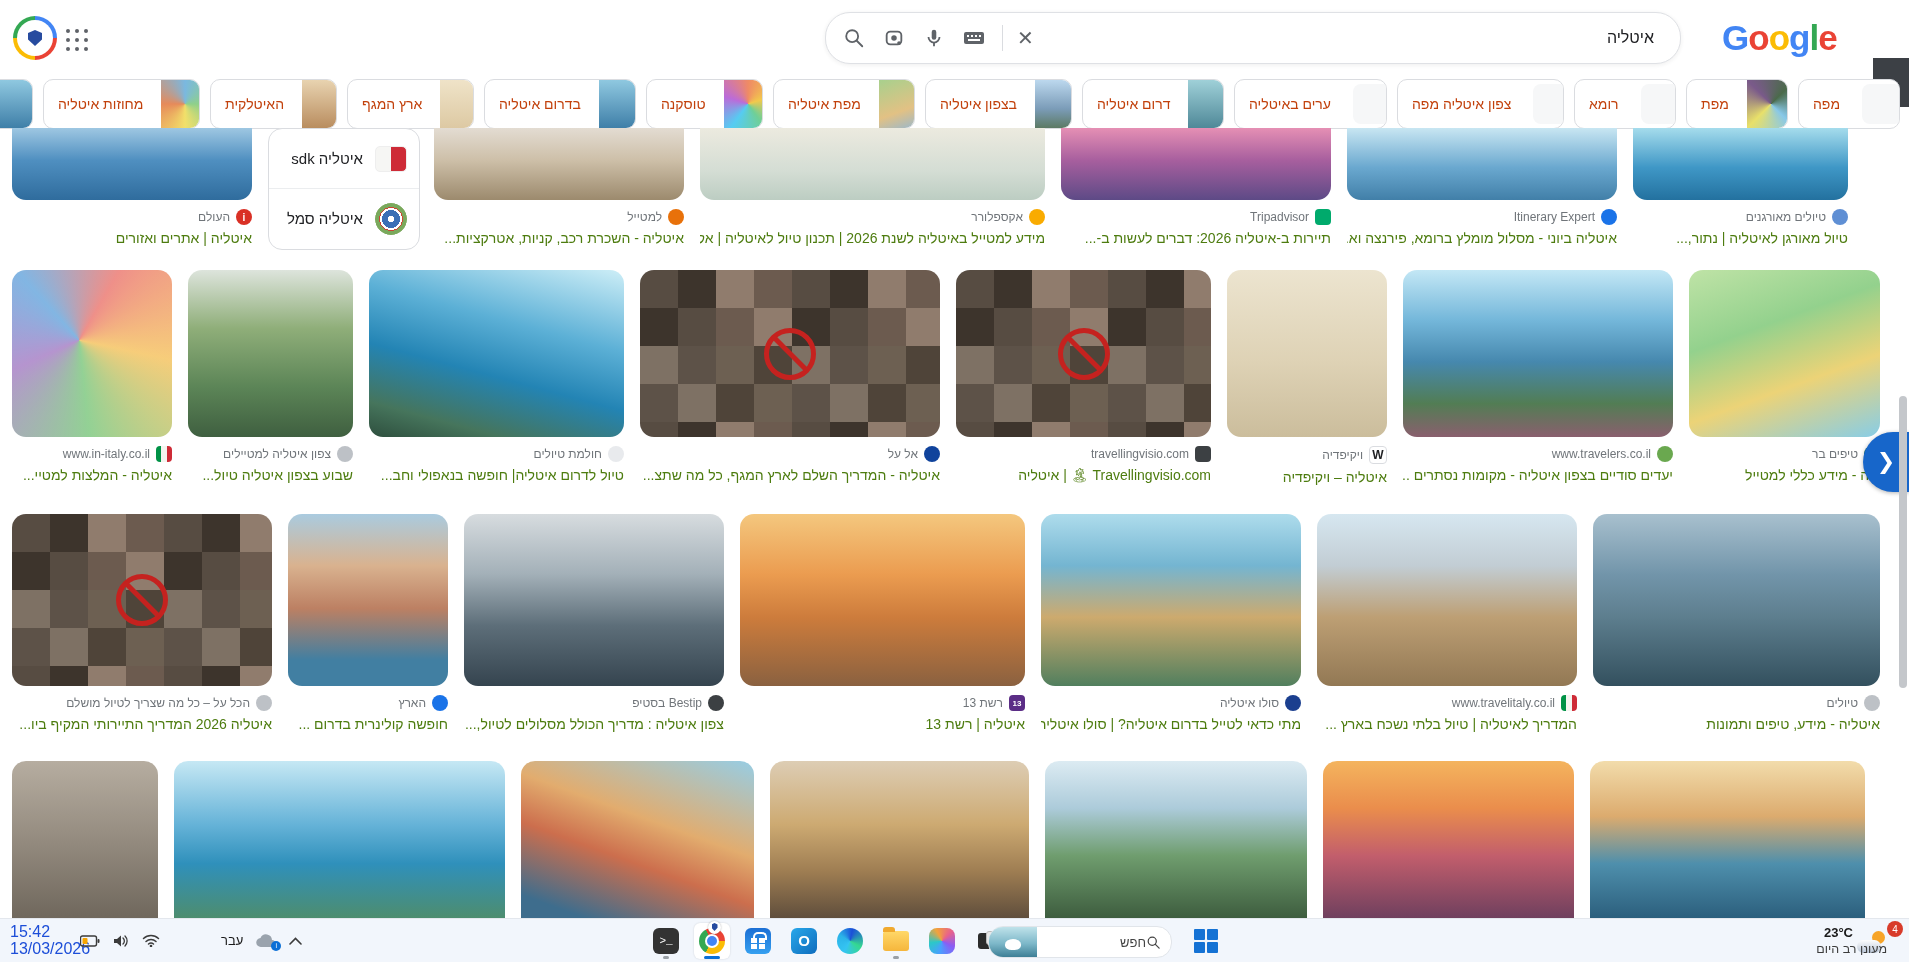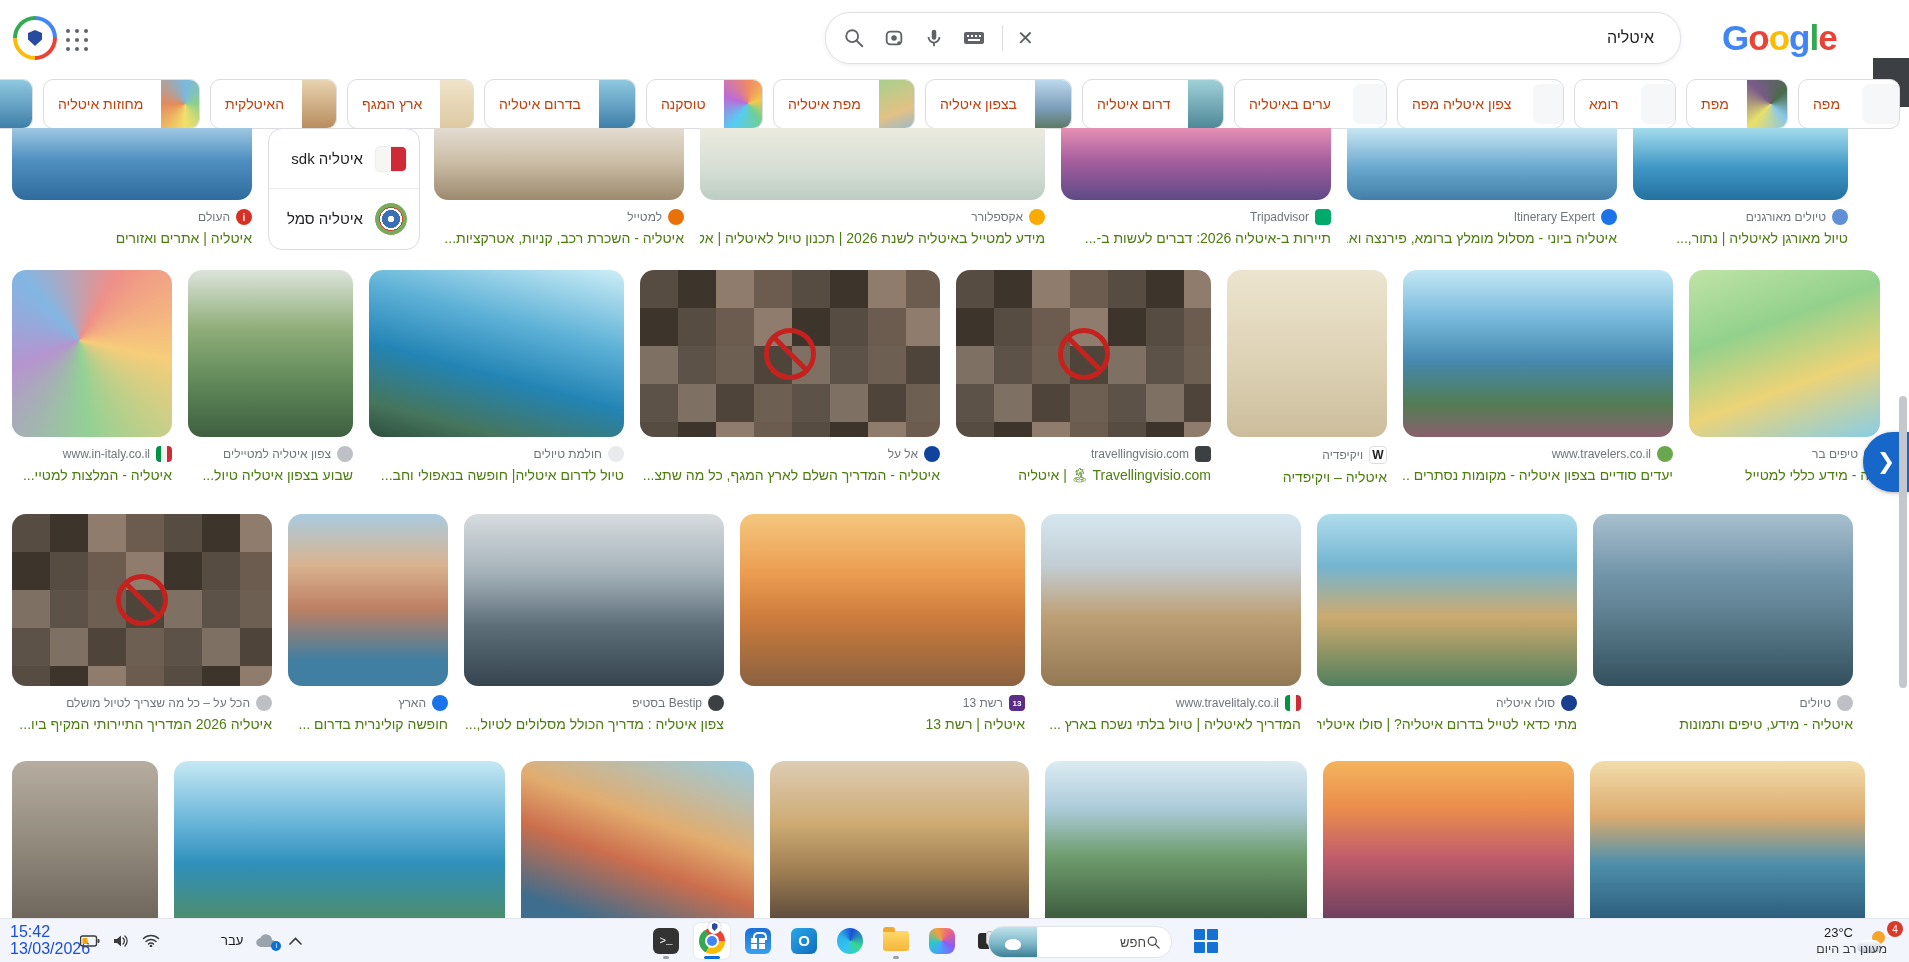--- a/index.html
+++ b/index.html
@@ -161,21 +161,21 @@
   .tb-search .stext{font-size:13px;color:#444;direction:rtl;margin-left:6px;}
   .tb-search svg{margin:0 10px 0 0;}
   .ic-start{position:absolute;left:1194px;top:10px;width:24px;height:24px;display:grid;grid-template-columns:1fr 1fr;gap:2px;cursor:pointer;}
   .ic-start i{background:#1572d4;border-radius:1px;}
   .weather{position:absolute;right:6px;top:2px;width:120px;height:40px;cursor:pointer;}
   .wbadge{position:absolute;right:0;top:0;width:16px;height:16px;border-radius:50%;background:#d83b2a;
     color:#fff;font-size:10px;display:flex;align-items:center;justify-content:center;z-index:2;}
   .wicon{position:absolute;right:16px;top:10px;width:30px;height:22px;}
   .wsun{position:absolute;right:2px;top:0;width:13px;height:13px;border-radius:50%;background:#f7a428;}
   .wcloud{position:absolute;left:0;bottom:0;width:24px;height:13px;border-radius:8px;background:linear-gradient(180deg,#fdfdfd,#b9c6d8);}
-  .wtemp{position:absolute;right:50px;top:4px;font-size:13px;color:#1a1a1a;}
+  .wtemp{position:absolute;right:50px;top:4px;font-size:13px;color:#1a1a1a;font-weight:bold;}
   .wdesc{position:absolute;right:16px;top:21px;font-size:12.5px;color:#3c3c3c;direction:rtl;white-space:nowrap;}
 </style>
 </head>
 <body>
 
 <div class="stage">
 
   <div class="avatar">
     <span class="inner">
         <span class="shield"></span>
@@ -500,40 +500,40 @@
       <div class="rimg i-rome" style="height:172px"></div>
       <div class="cap">
           <div class="src">
             <span class="fav fav-purple">13</span>
             <span>רשת 13</span>
           </div>
       <div class="ttl">איטליה | רשת 13</div>
         </div>
     </div>
     <div class="ritem" style="width:260px">
+      <div class="rimg i-amalfi" style="height:172px"></div>
+      <div class="cap">
+          <div class="src">
+            <span class="fav fav-navy round"></span>
+            <span>סולו איטליה</span>
+          </div>
+      <div class="ttl">מתי כדאי לטייל בדרום איטליה? | סולו איטליה</div>
+        </div>
+    </div>
+    <div class="ritem" style="width:260px">
       <div class="rimg i-colosseum" style="height:172px"></div>
       <div class="cap">
           <div class="src">
             <span class="fav fav-flag"></span>
             <span>www.travelitaly.co.il</span>
           </div>
       <div class="ttl">המדריך לאיטליה | טיול בלתי נשכח בארץ ...</div>
         </div>
     </div>
-    <div class="ritem" style="width:260px">
-      <div class="rimg i-amalfi" style="height:172px"></div>
-      <div class="cap">
-          <div class="src">
-            <span class="fav fav-navy round"></span>
-            <span>סולו איטליה</span>
-          </div>
-      <div class="ttl">מתי כדאי לטייל בדרום איטליה? | סולו איטליה</div>
-        </div>
-    </div>
-    <div class="ritem" style="width:260px">
+    <div class="ritem" style="width:287px">
       <div class="rimg i-castle" style="height:172px"></div>
       <div class="cap">
           <div class="src">
             <span class="fav fav-gray round"></span>
             <span>טיולים</span>
           </div>
       <div class="ttl">איטליה - מידע, טיפים ותמונות</div>
         </div>
     </div>
   </div>

